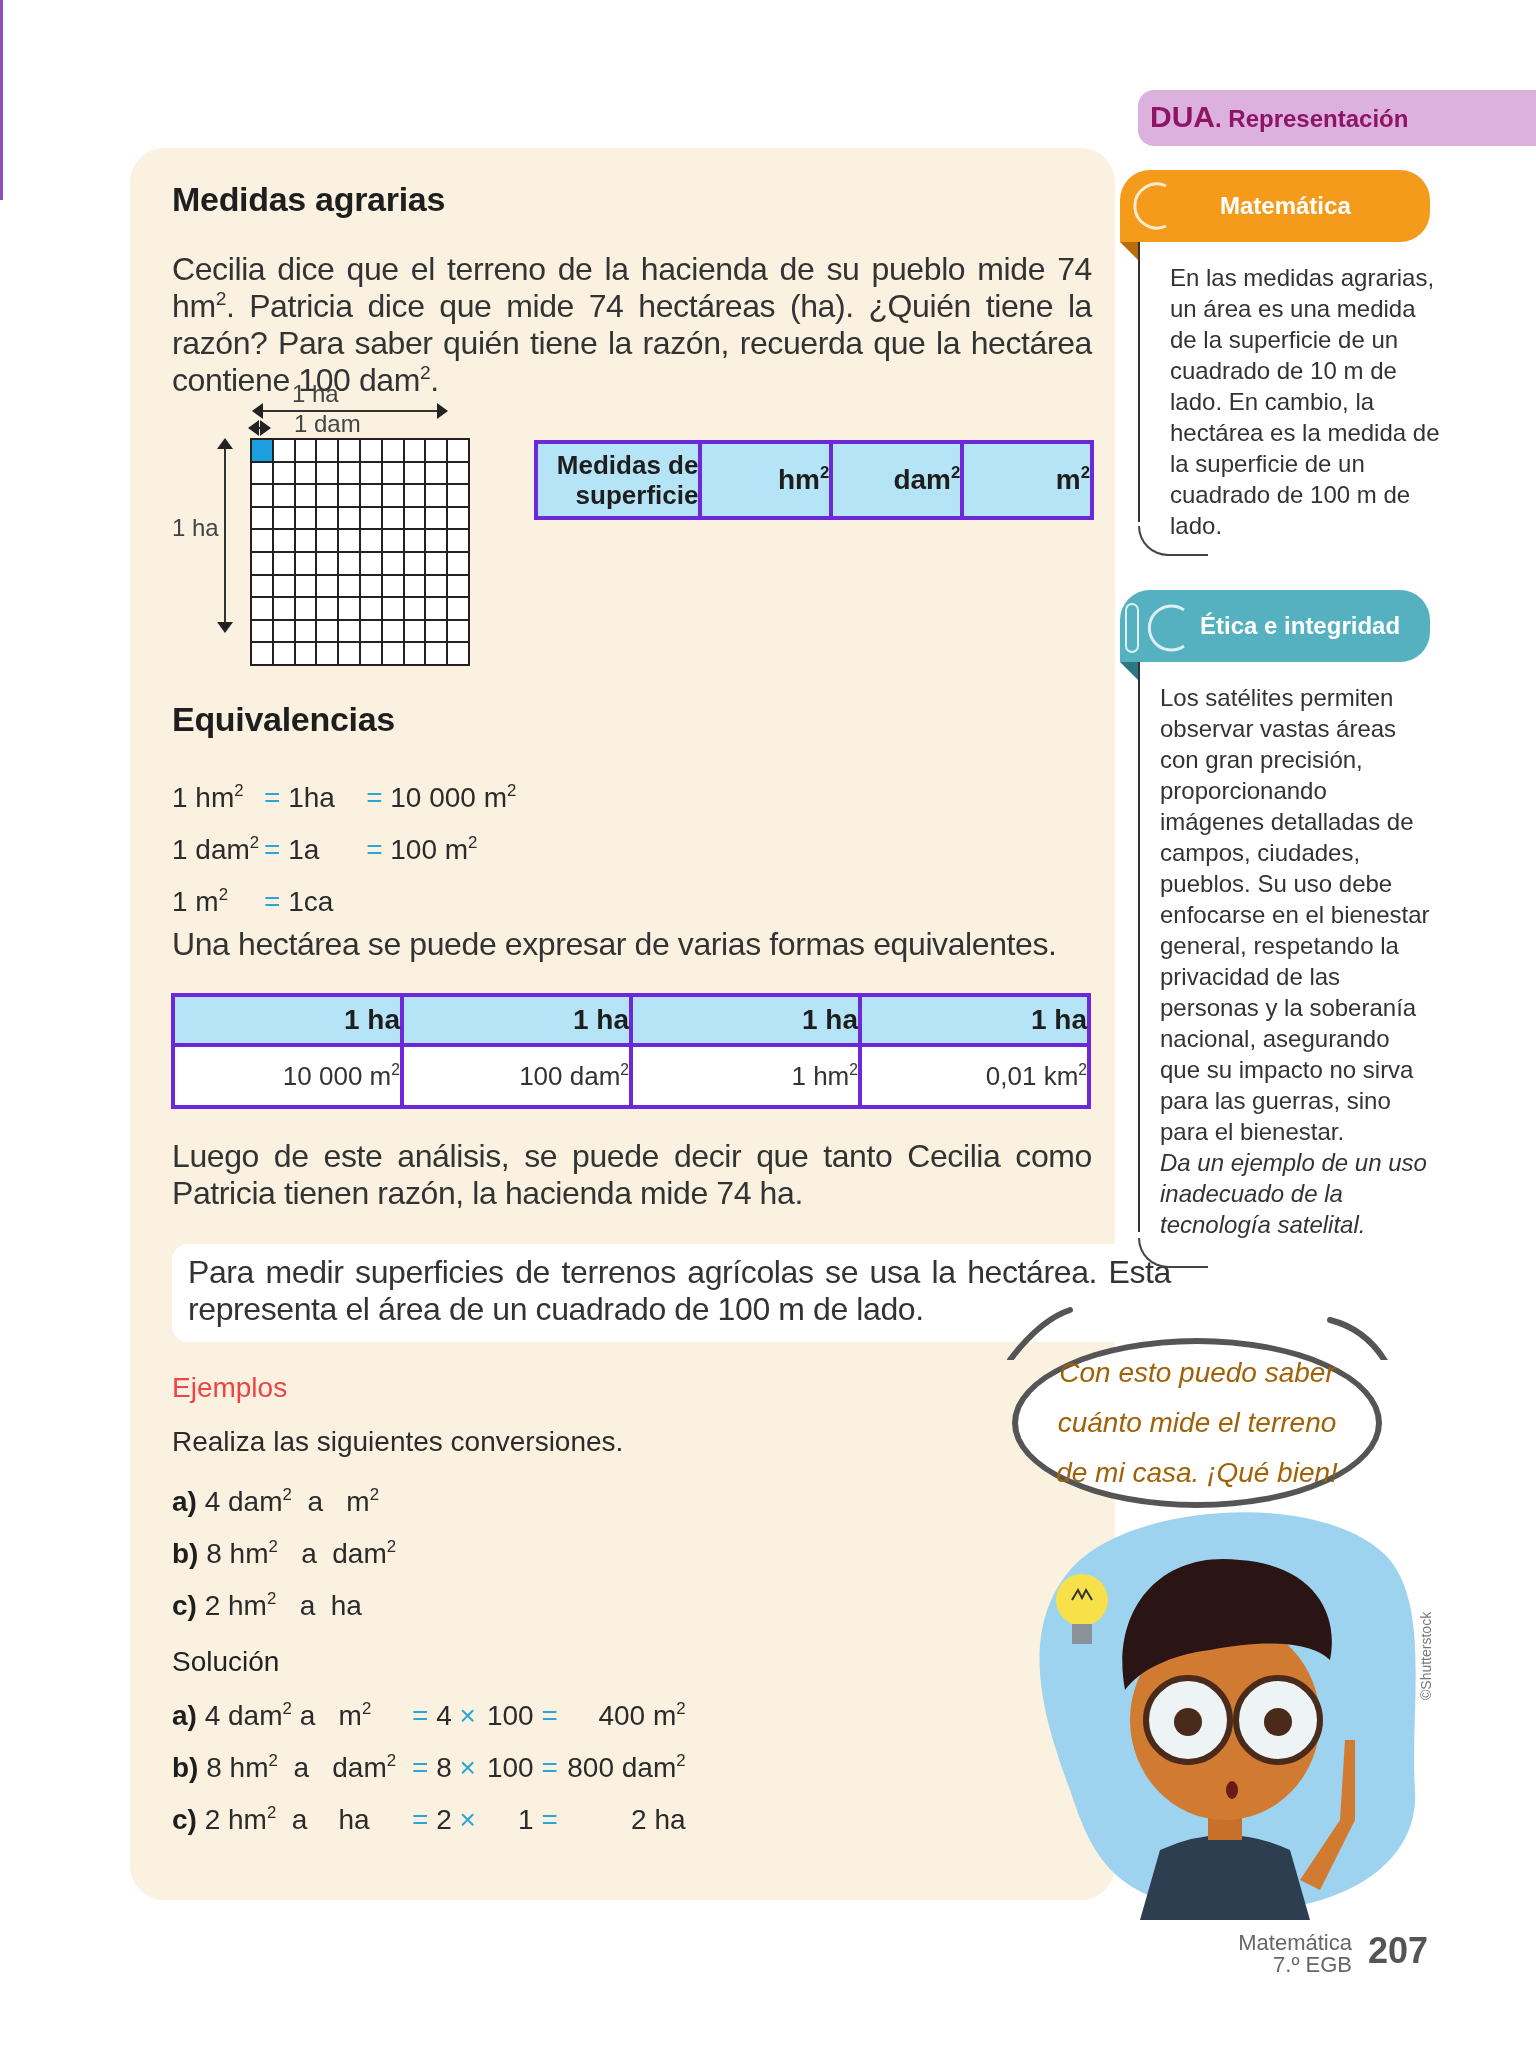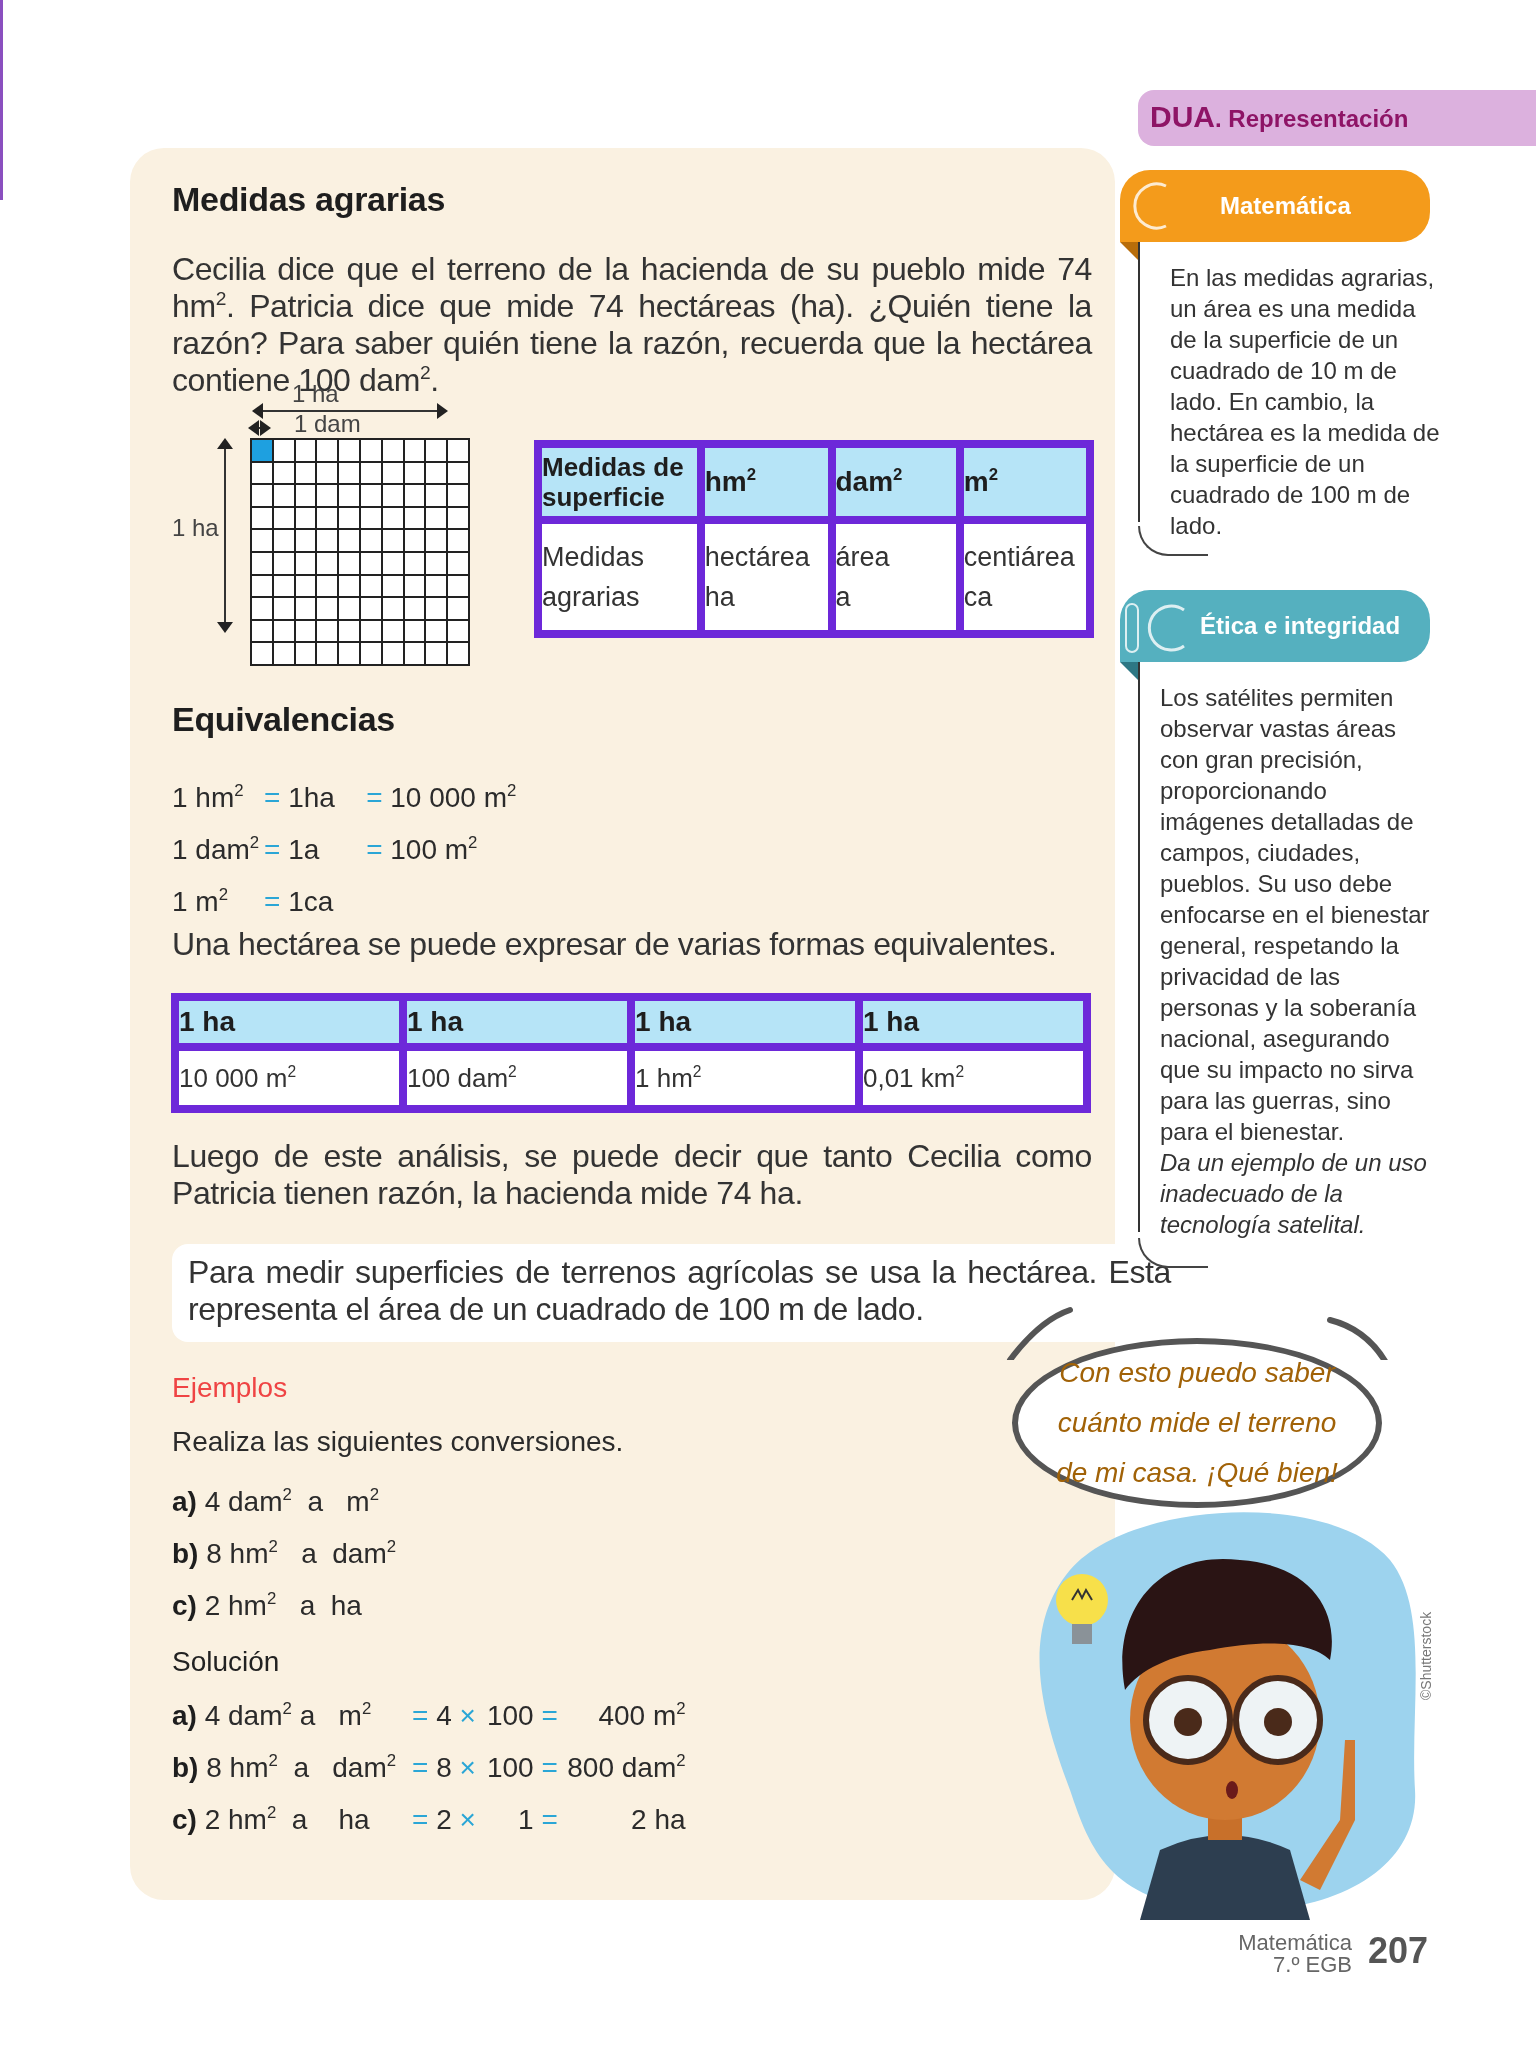--- a/index.html
+++ b/index.html
@@ -29,21 +29,21 @@
   .arrow-h { position: absolute; height: 2px; background: #333; }
   .arrow-v { position: absolute; width: 2px; background: #333; }
   .tri-r { position: absolute; width: 0; height: 0; border-top: 8px solid transparent; border-bottom: 8px solid transparent; border-left: 11px solid #222; }
   .tri-l { position: absolute; width: 0; height: 0; border-top: 8px solid transparent; border-bottom: 8px solid transparent; border-right: 11px solid #222; }
   .tri-u { position: absolute; width: 0; height: 0; border-left: 8px solid transparent; border-right: 8px solid transparent; border-bottom: 11px solid #222; }
   .tri-d { position: absolute; width: 0; height: 0; border-left: 8px solid transparent; border-right: 8px solid transparent; border-top: 11px solid #222; }
   .dlabel { font-size: 24px; color: #444; font-weight: 300; }
 
   
   table.t { border-collapse: collapse; position: absolute; background: #fff; }
-  table.t td, table.t th { border: 8px solid #6d28d9; text-align: left; }
+  table.t td, table.t th { border: 4px solid #6d28d9; text-align: right; }
   table.t th { background: #b6e4f7; font-weight: 700; color: #1e1e1e; }
   table.t td { font-weight: 300; color: #333; }
 
   .eq { color: #2aa6d6; }
   .bold { font-weight: 700; color: #1e1e1e; }
 
   .note-box { position: absolute; left: 172px; top: 1244px; width: 1015px; height: 98px;
     background: #fff; border-radius: 16px; padding: 10px 16px; }
 
   
@@ -204,26 +204,20 @@
     </div>
 </div>
 
 <table class="t" style="left:534px; top:440px; width:560px;">
   <tbody>
       <tr style="height:76px;">
     <th style="width:165px; font-size:26px; line-height:30px;">Medidas de superficie</th>
     <th style="width:132px; font-size:28px;"><span>hm</span><sup>2</sup></th>
     <th style="width:132px; font-size:28px;"><span>dam</span><sup>2</sup></th>
     <th style="width:131px; font-size:28px;"><span>m</span><sup>2</sup></th>
-  </tr>
-  <tr style="height:114px; font-size:27px; line-height:40px;">
-    <td><span>Medidas</span><br><span>agrarias</span></td>
-    <td><span>hectárea</span><br><span>ha</span></td>
-    <td><span>área</span><br><span>a</span></td>
-    <td><span>centiárea</span><br><span>ca</span></td>
   </tr>
 </tbody>
   </table>
 
 <h1 class="section-title abs" style="left:172px; top:700px;">Equivalencias</h1>
 
 <div class="txt abs" style="left:172px; top:772px; font-size:28px; line-height:52px;">
   <div><span style="display:inline-block;width:92px"><span>1 hm</span><sup>2</sup></span><span class="eq">=</span> <span style="display:inline-block;width:78px">1ha</span><span class="eq">=</span> <span>10 000 m</span><sup>2</sup></div>
   <div><span style="display:inline-block;width:92px"><span>1 dam</span><sup>2</sup></span><span class="eq">=</span> <span style="display:inline-block;width:78px">1a</span><span class="eq">=</span> <span>100 m</span><sup>2</sup></div>
   <div><span style="display:inline-block;width:92px"><span>1 m</span><sup>2</sup></span><span class="eq">=</span> <span>1ca</span></div>

